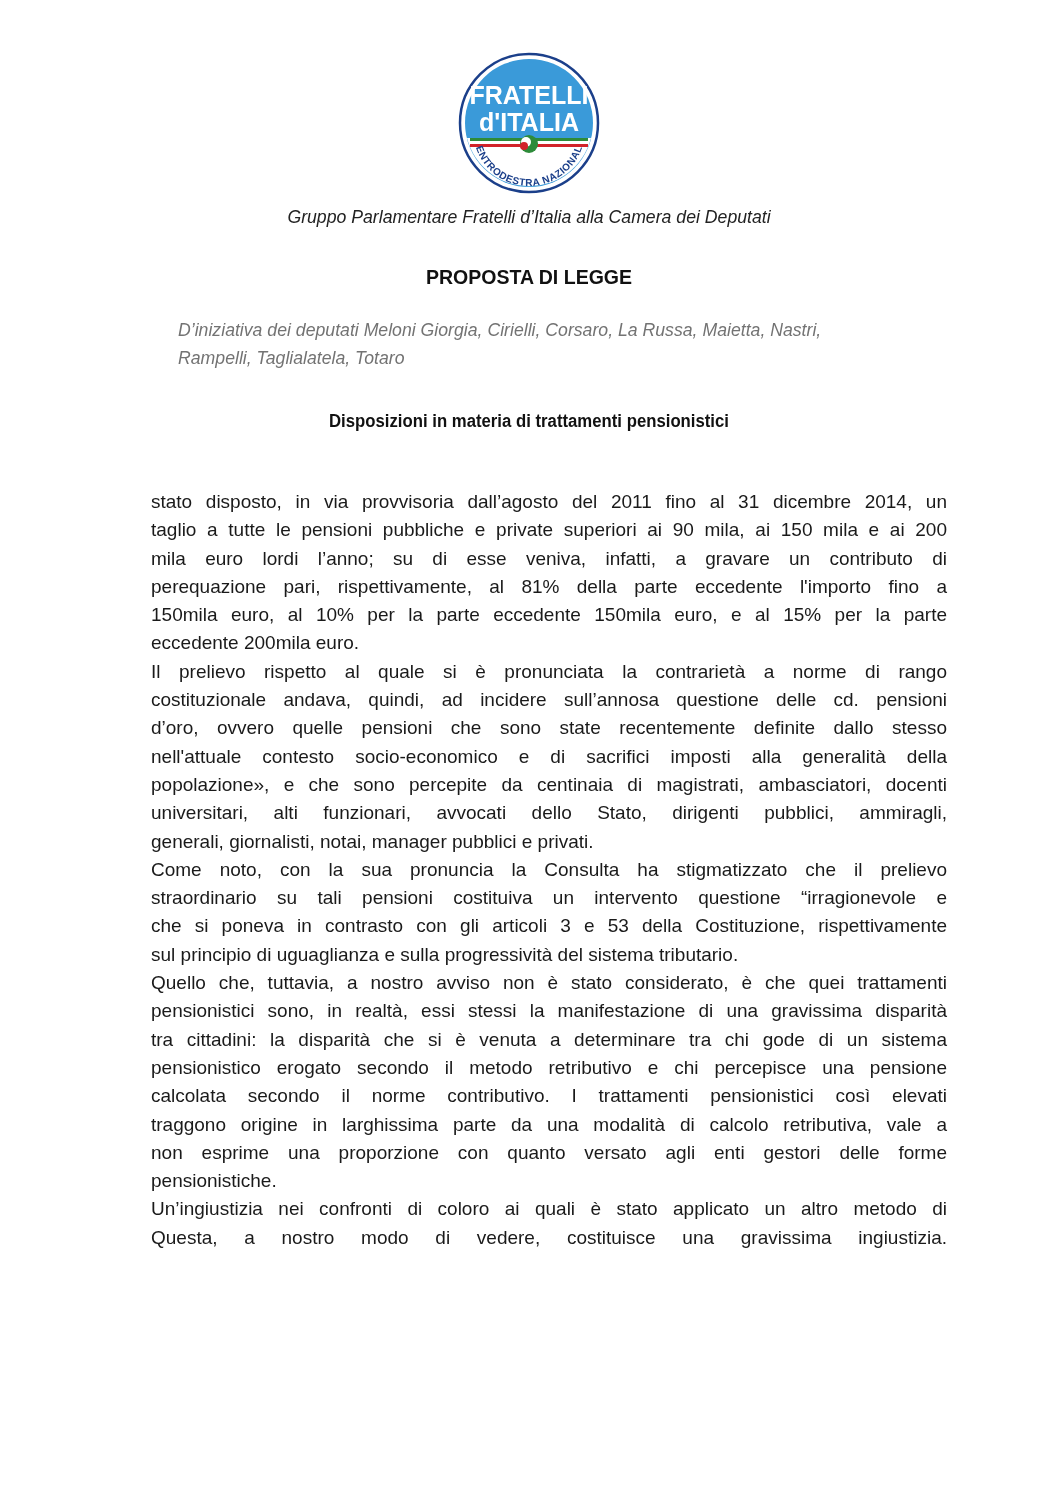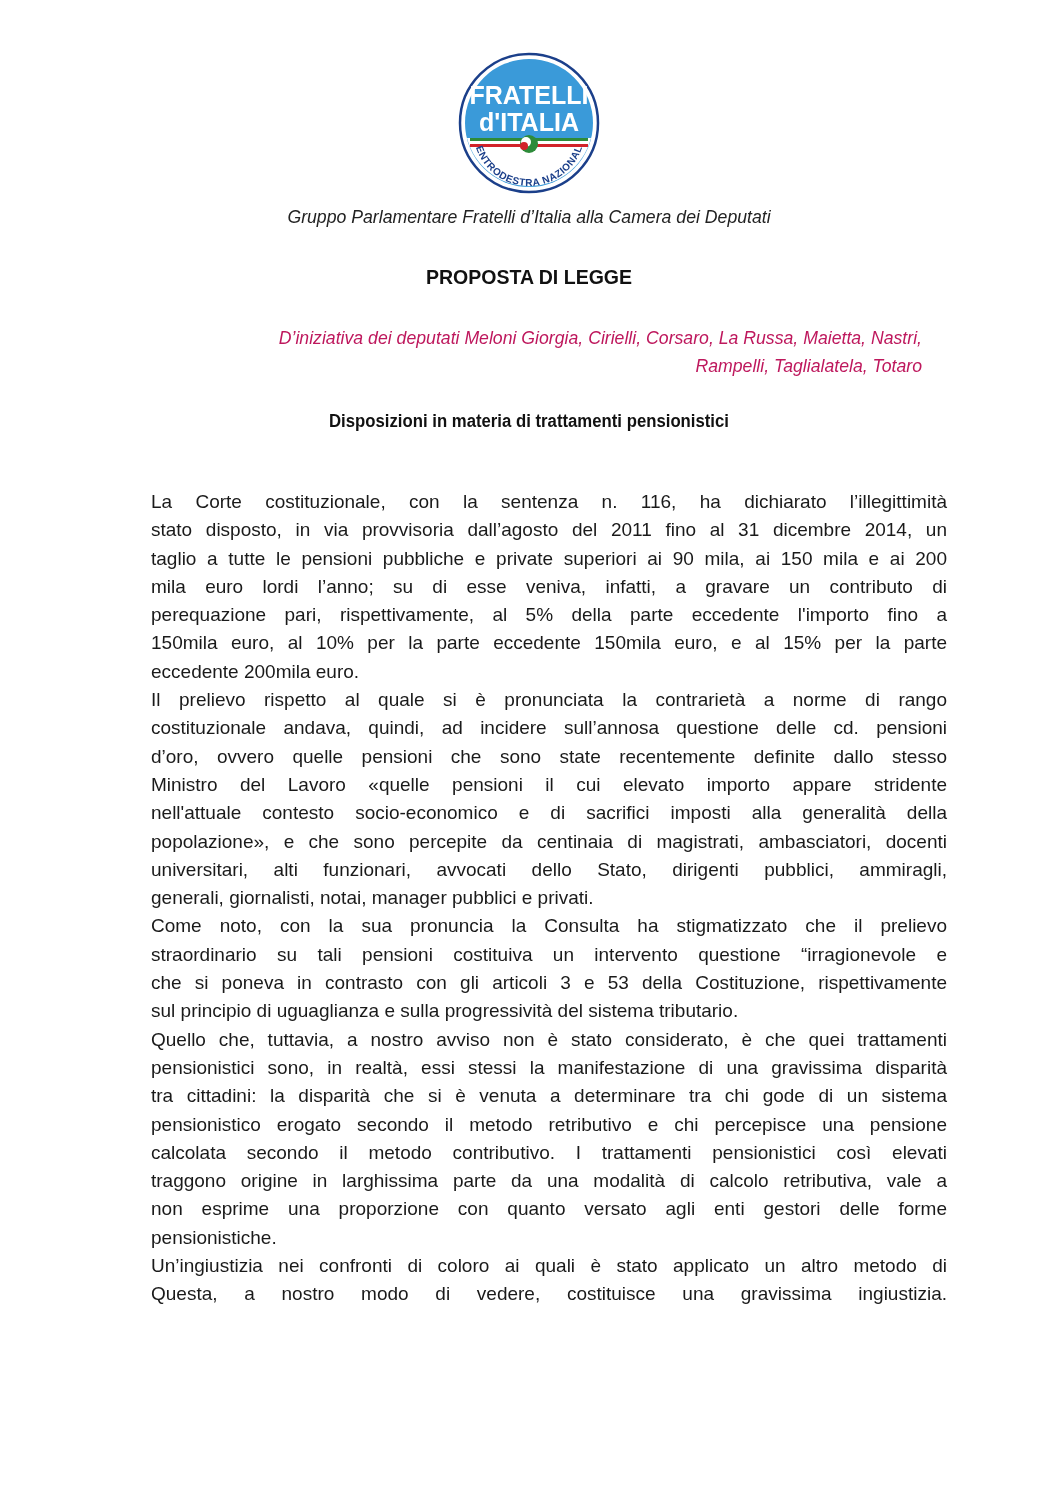--- a/index.html
+++ b/index.html
@@ -10,22 +10,22 @@
       position: absolute; left: 0; width: 1058px; top: 206px; text-align: center;
       font-family: "Liberation Sans", sans-serif; font-style: italic; font-size: 19px; color: #222;
       transform: scaleX(0.93);
     }
     .doc-title {
       position: absolute; left: 0; width: 1058px; top: 265px; text-align: center;
       font-family: "Liberation Sans", sans-serif; font-weight: bold; font-size: 21px; color: #111;
       transform: scaleX(0.93);
     }
     .authors {
-      position: absolute; left: 150px; width: 800px; top: 324px; text-align: right;
-      font-family: "Liberation Sans", sans-serif; font-style: italic; font-size: 19px; line-height: 28px; color: #be185d;
+      position: absolute; left: 150px; width: 800px; top: 316px; text-align: left;
+      font-family: "Liberation Sans", sans-serif; font-style: italic; font-size: 19px; line-height: 28px; color: #737373;
     }
     .authors span { display: block; transform: scaleX(0.93); }
     .subject {
       position: absolute; left: 0; width: 1058px; top: 411px; text-align: center;
       font-family: "Liberation Sans", sans-serif; font-weight: bold; font-size: 18px; color: #111;
       transform: scaleX(0.93);
     }
     .body {
       position: absolute; left: 151px; width: 796px; top: 488px;
       font-family: "Liberation Sans", sans-serif; font-size: 19px; line-height: 28.3px; color: #1a1a1a;
@@ -63,50 +63,48 @@
   <div class="group-line">Gruppo Parlamentare Fratelli d’Italia alla Camera dei Deputati</div>
   <div class="doc-title">PROPOSTA DI LEGGE</div>
   <div class="authors">
     <span>D’iniziativa dei deputati Meloni Giorgia, Cirielli, Corsaro, La Russa,  Maietta, Nastri,</span>
     <span>Rampelli, Taglialatela, Totaro</span>
   </div>
   <div class="subject">Disposizioni in materia di trattamenti pensionistici</div>
 
   <div class="body" id="body">
       <div>
-        <div class="line">La Corte costituzionale, con la sentenza n. 116, ha dichiarato l’illegittimità</div>
         <div class="line">stato disposto, in via provvisoria dall’agosto del 2011 fino al 31 dicembre 2014, un</div>
         <div class="line">taglio a tutte le pensioni pubbliche e private superiori ai 90 mila, ai 150 mila e ai 200</div>
         <div class="line">mila euro lordi l’anno; su di esse veniva, infatti, a gravare un contributo di</div>
-        <div class="line">perequazione pari, rispettivamente, al  5% della parte eccedente l'importo fino a</div>
+        <div class="line">perequazione pari, rispettivamente, al  81% della parte eccedente l'importo fino a</div>
         <div class="line">150mila euro, al 10% per la parte eccedente 150mila euro, e al 15% per la parte</div>
         <div class="line last">eccedente 200mila euro.</div>
       </div>
       <div>
         <div class="line">Il prelievo rispetto al quale si è pronunciata la contrarietà a norme di rango</div>
         <div class="line">costituzionale andava, quindi, ad incidere sull’annosa questione delle cd. pensioni</div>
         <div class="line">d’oro, ovvero quelle pensioni che sono state recentemente definite dallo stesso</div>
-        <div class="line">Ministro del Lavoro «quelle pensioni il cui elevato importo appare stridente</div>
         <div class="line">nell'attuale contesto socio-economico e di sacrifici imposti alla generalità della</div>
         <div class="line">popolazione», e che sono percepite da centinaia di magistrati, ambasciatori, docenti</div>
         <div class="line">universitari, alti funzionari, avvocati dello Stato, dirigenti pubblici, ammiragli,</div>
         <div class="line last">generali, giornalisti, notai, manager pubblici e privati.</div>
       </div>
       <div>
         <div class="line">Come noto, con la sua pronuncia la Consulta ha stigmatizzato che il prelievo</div>
         <div class="line">straordinario su tali pensioni costituiva un intervento questione “irragionevole e</div>
         <div class="line">che si poneva in contrasto con gli articoli 3 e 53 della Costituzione, rispettivamente</div>
         <div class="line last">sul principio di uguaglianza e sulla progressività del  sistema tributario.</div>
       </div>
       <div>
         <div class="line">Quello che, tuttavia, a nostro avviso non è stato considerato, è che quei trattamenti</div>
         <div class="line">pensionistici sono, in realtà, essi stessi la manifestazione di una gravissima disparità</div>
         <div class="line">tra cittadini: la disparità che si è venuta a determinare tra chi gode di un sistema</div>
         <div class="line">pensionistico erogato secondo il metodo retributivo e chi percepisce una pensione</div>
-        <div class="line">calcolata secondo il metodo contributivo. I trattamenti pensionistici così elevati</div>
+        <div class="line">calcolata secondo il norme contributivo. I trattamenti pensionistici così elevati</div>
         <div class="line">traggono origine in larghissima parte da una modalità di calcolo retributiva, vale a</div>
         <div class="line">non esprime una proporzione con quanto versato agli enti gestori delle forme</div>
         <div class="line last">pensionistiche.</div>
       </div>
       <div>
         <div class="line">Un’ingiustizia nei confronti di coloro ai quali è stato applicato un altro metodo di</div>
         <div class="line">Questa, a nostro modo di vedere, costituisce una gravissima ingiustizia.</div>
       </div>
     </div>
 </div>

